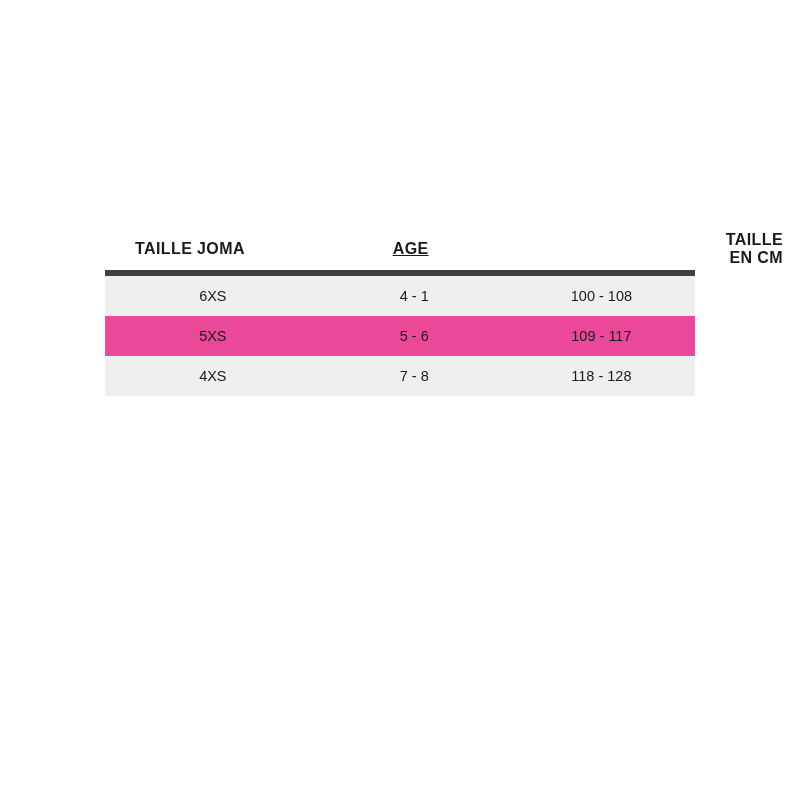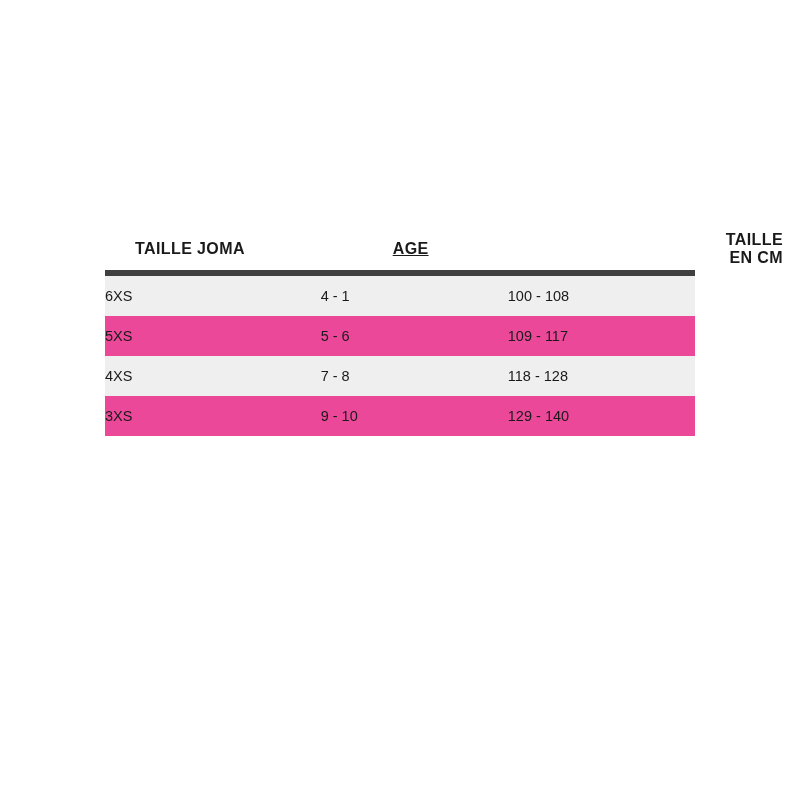--- a/index.html
+++ b/index.html
@@ -49,21 +49,21 @@
   
   thead tr th:nth-child(1) { width: 33.33%; padding-left: 30px; }
   thead tr th:nth-child(2) { width: 33.33%; padding-left: 0; text-align: left; }
   thead tr th:nth-child(3) { width: 33.34%; padding-left: 0; text-align: right; }
 
   tbody td {
     height: 40px;
     vertical-align: middle;
     font-size: 14.5px;
     color: #1a1a1a;
-    text-align: left;
+    text-align: center;
   }
   tbody tr.row-shaded td {
     background: #efefef;
   }
   tbody tr.row-plain td {
     background: #ec4899;
   }
   tbody td.c-size { width: 33.33%; }
   tbody td.c-age { width: 33.33%; }
   tbody td.c-height { width: 33.34%; }
@@ -98,21 +98,16 @@
         <tr class="row-plain">
           <td class="c-size">5XS</td>
           <td class="c-age">5 - 6</td>
           <td class="c-height">109 - 117</td>
         </tr>
         <tr class="row-shaded">
           <td class="c-size">4XS</td>
           <td class="c-age">7 - 8</td>
           <td class="c-height">118 - 128</td>
         </tr>
-        <tr class="row-plain">
-          <td class="c-size">3XS</td>
-          <td class="c-age">9 - 10</td>
-          <td class="c-height">129 - 140</td>
-        </tr>
       </tbody>
     </table>
   </div>
 </div>
 
 </body></html>

